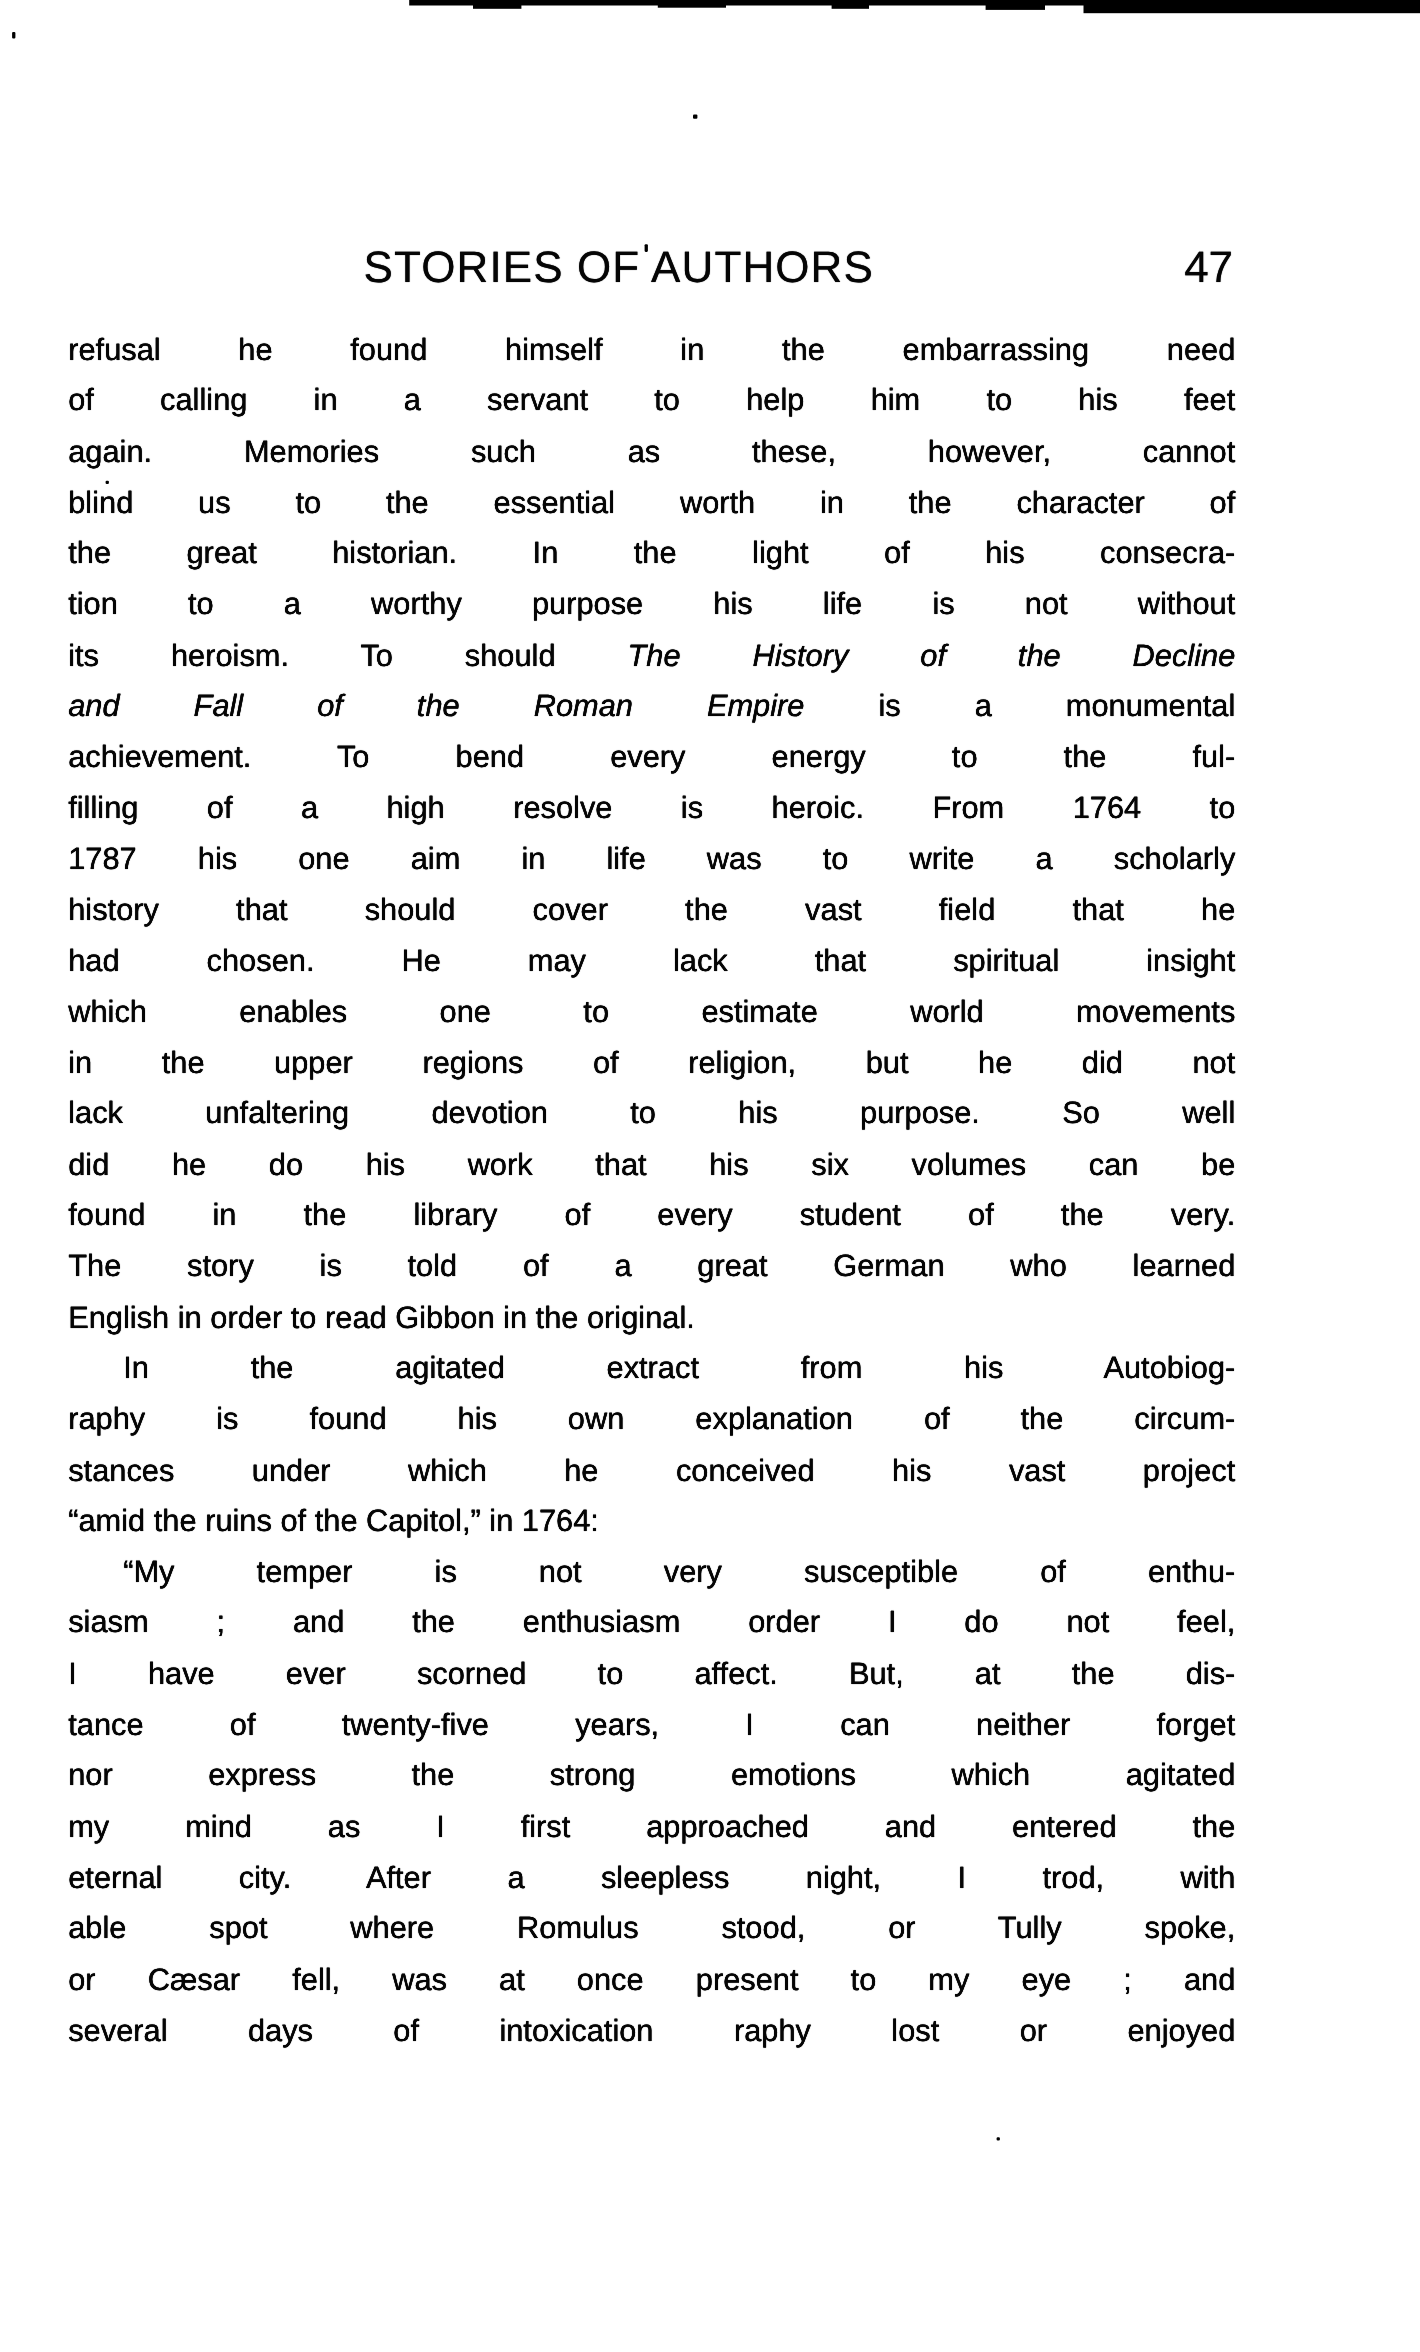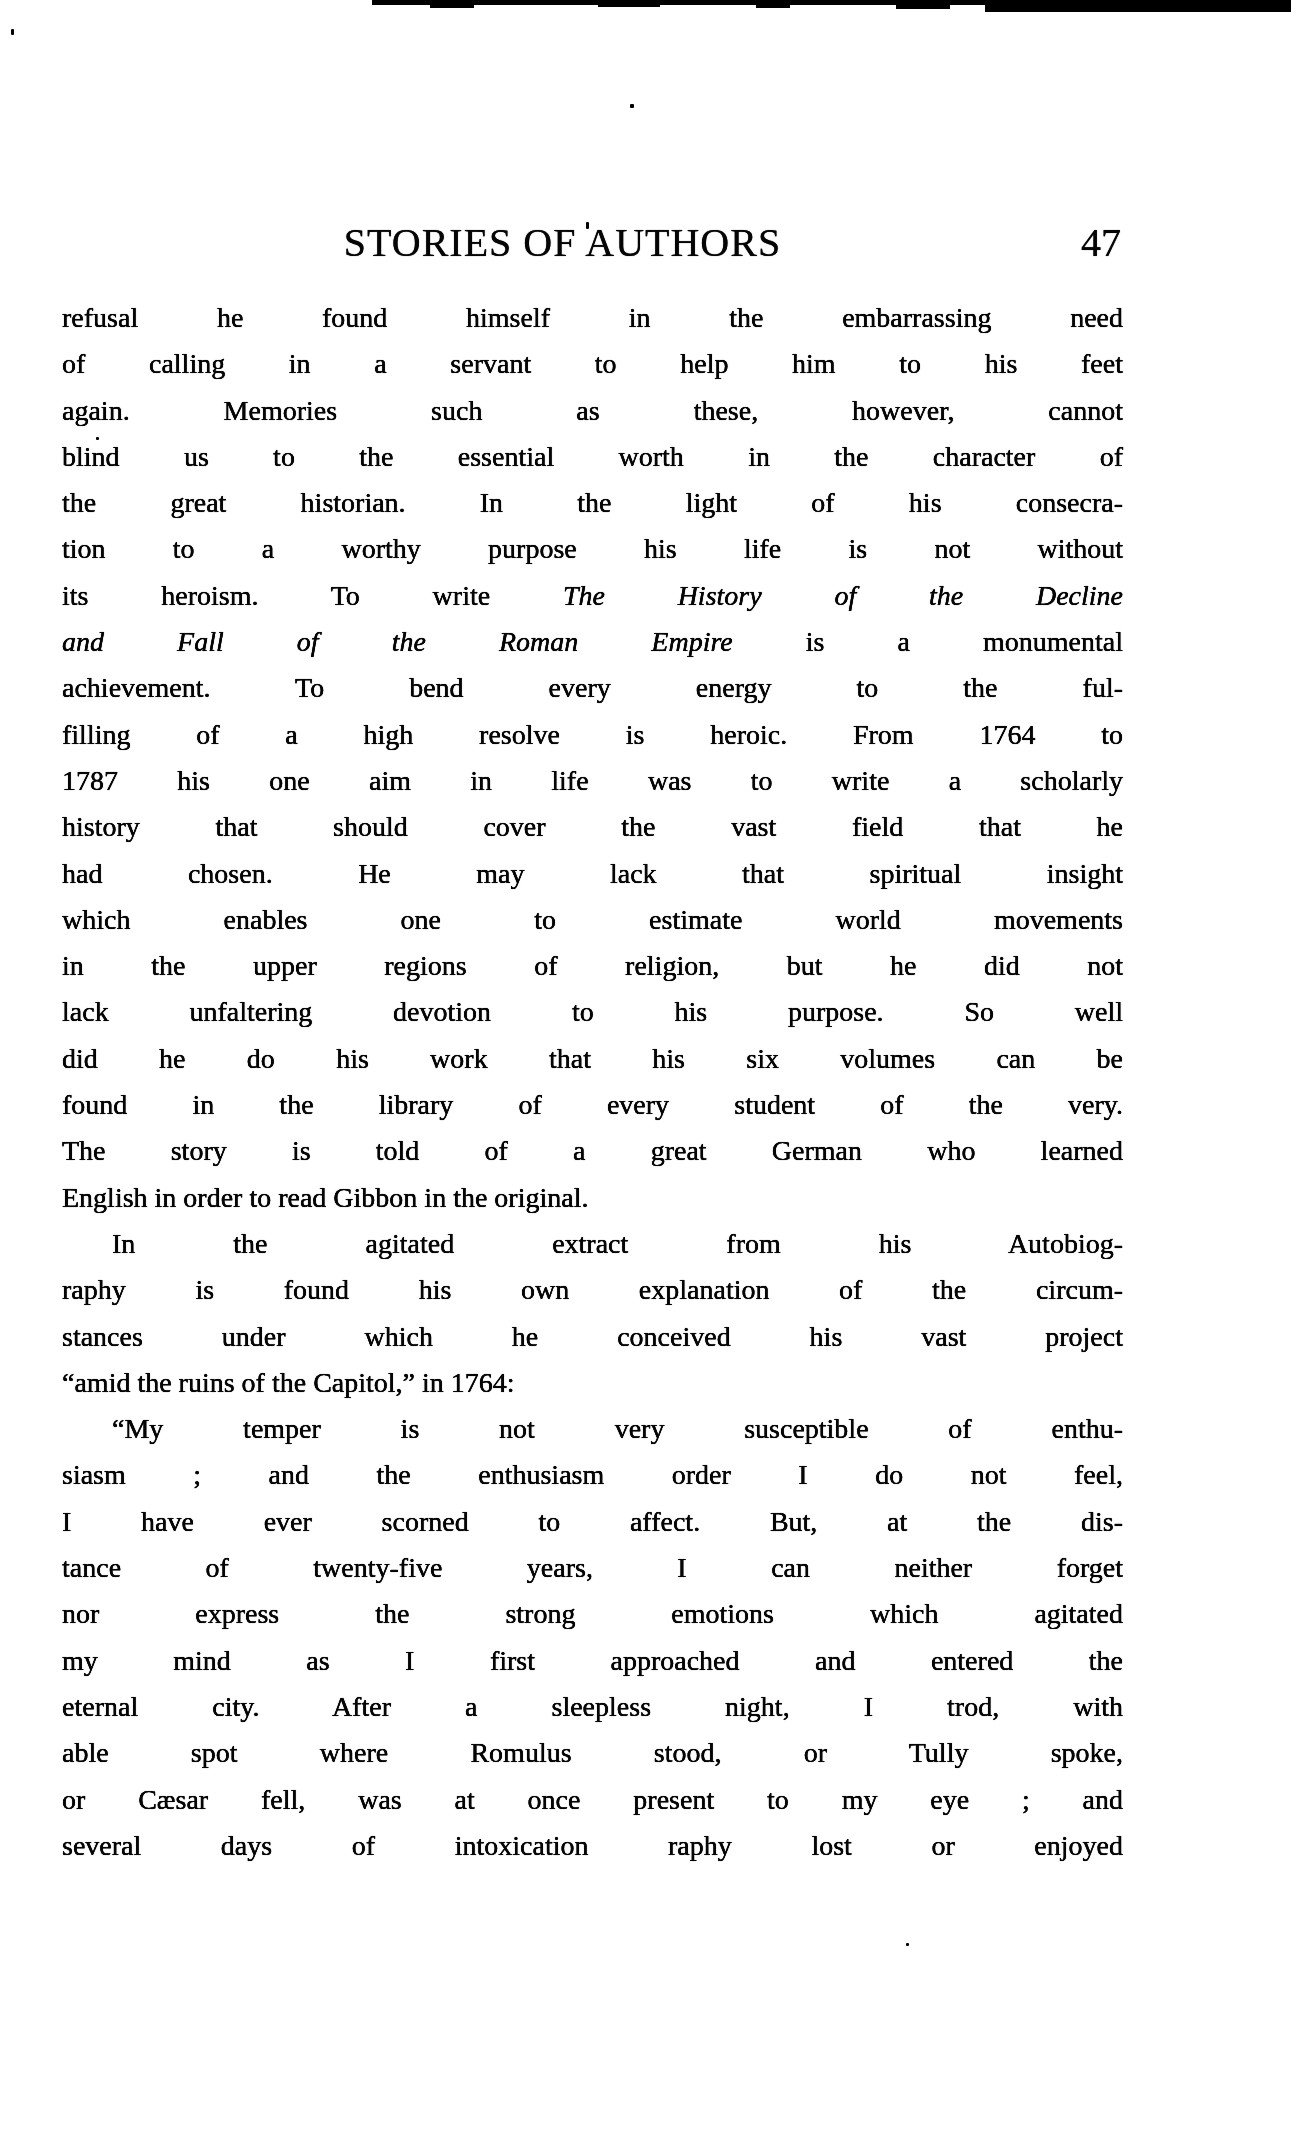--- a/index.html
+++ b/index.html
@@ -6,21 +6,21 @@
     margin: 0;
     padding: 0;
     background: #ffffff;
   }
   .page {
     position: relative;
     width: 1291px;
     height: 2138px;
     background: #ffffff;
     overflow: hidden;
-    font-family: Liberation Serif, serif;
+    font-family: Liberation Sans, sans-serif;
     color: #050505;
   }
   
   .bar {
     position: absolute;
     background: #000;
   }
   .speck {
     position: absolute;
     background: #000;
@@ -103,21 +103,21 @@
     <span class="header-num">47</span>
   </div>
 
   <div class="text-block">
       <div class="line just"><span>refusal he found himself in the embarrassing need</span></div>
       <div class="line just"><span>of calling in a servant to help him to his feet</span></div>
       <div class="line just"><span>again.  Memories such as these, however, cannot</span></div>
       <div class="line just"><span>blind us to the essential worth in the character of</span></div>
       <div class="line just"><span>the great historian.  In the light of his consecra-</span></div>
       <div class="line just"><span>tion to a worthy purpose his life is not without</span></div>
-      <div class="line just"><span>its heroism.  To write </span><span class="it">The History of the Decline</span></div>
+      <div class="line just"><span>its heroism.  To should </span><span class="it">The History of the Decline</span></div>
       <div class="line just"><span class="it">and Fall of the Roman Empire</span><span> is a monumental</span></div>
       <div class="line just"><span>achievement.  To bend every energy to the ful-</span></div>
       <div class="line just"><span>filling of a high resolve is heroic.  From 1764 to</span></div>
       <div class="line just"><span>1787 his one aim in life was to write a scholarly</span></div>
       <div class="line just"><span>history that should cover the vast field that he</span></div>
       <div class="line just"><span>had chosen.  He may lack that spiritual insight</span></div>
       <div class="line just"><span>which enables one to estimate world movements</span></div>
       <div class="line just"><span>in the upper regions of religion, but he did not</span></div>
       <div class="line just"><span>lack unfaltering devotion to his purpose.  So well</span></div>
       <div class="line just"><span>did he do his work that his six volumes can be</span></div>

